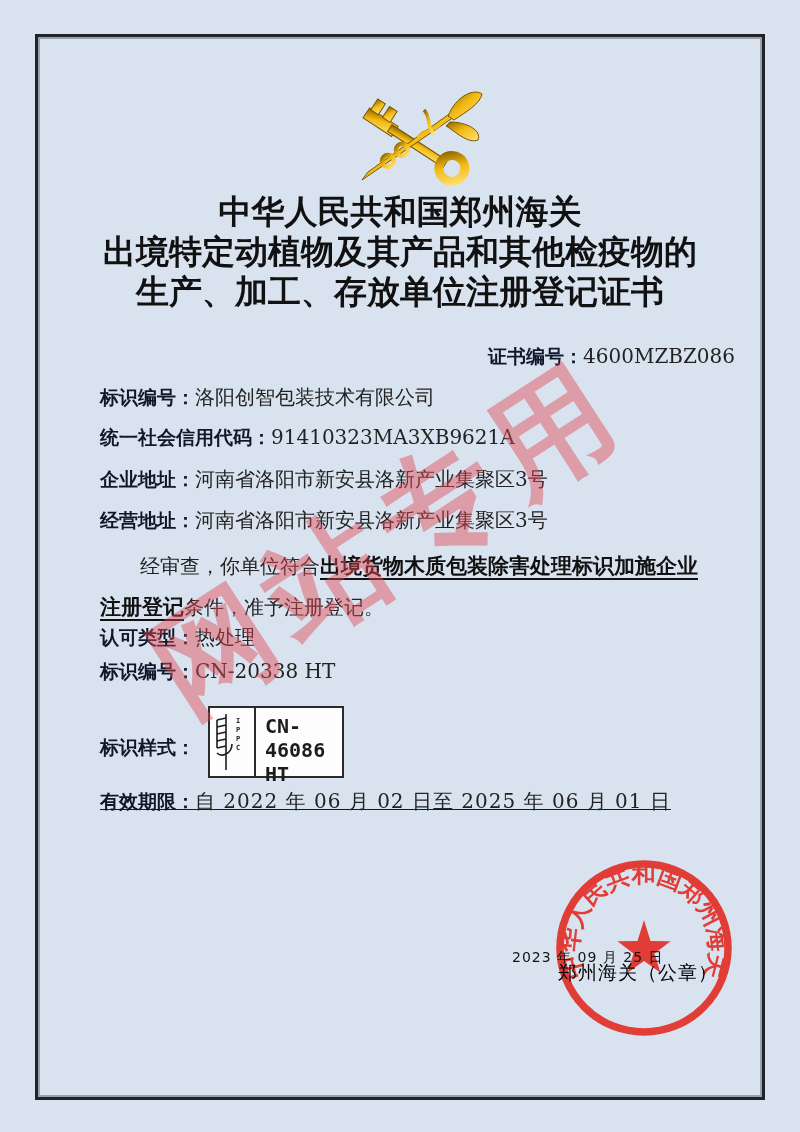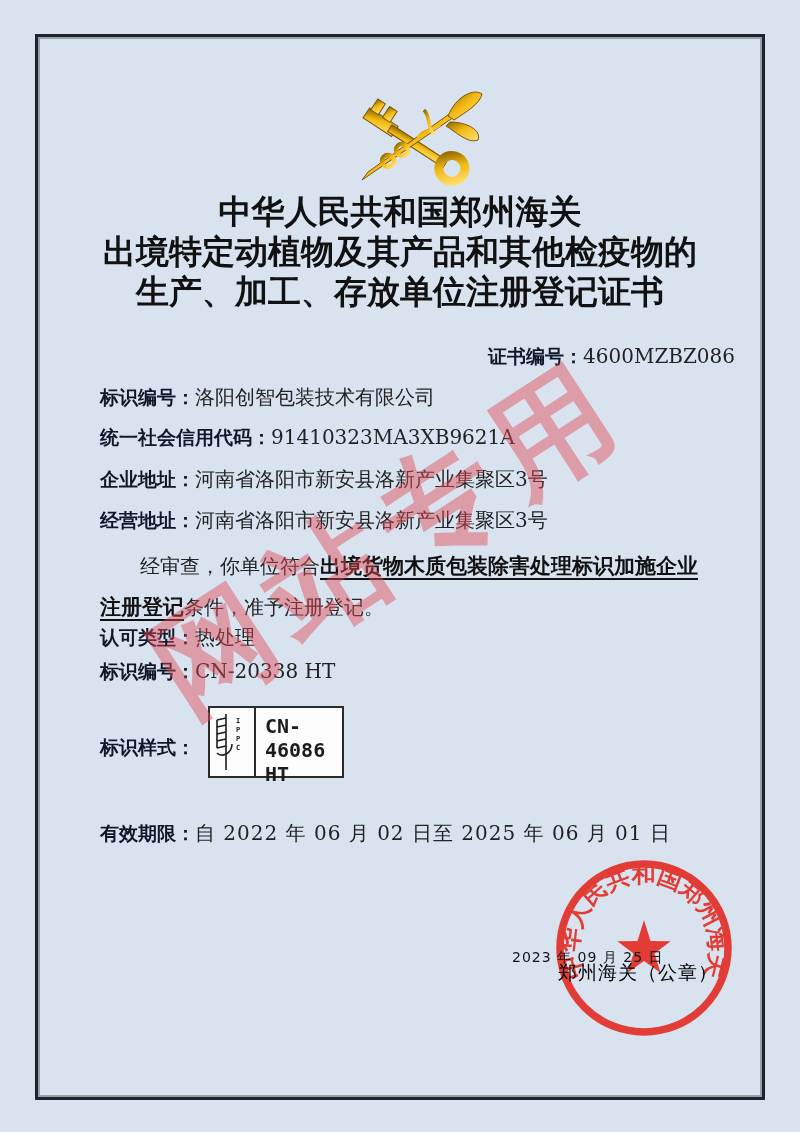--- a/index.html
+++ b/index.html
@@ -56,21 +56,21 @@
     position:absolute;left:208px;top:706px;width:136px;height:72px;
     background:#fdfdfd;border:2px solid #2b2b2b;
     display:flex;box-sizing:border-box;
   }
   .ippc-left{width:44px;height:100%;position:relative;border-right:2px solid #2b2b2b;}
   .ippc-right{
     flex:1;padding:6px 0 0 9px;
     font-family:"DejaVu Sans Mono","Liberation Mono",monospace;
     font-size:20px;font-weight:bold;line-height:24px;color:#1c1c1c;
   }
-  .v-row{left:100px;top:820px;}
+  .v-row{left:100px;top:788px;text-decoration:underline;}
   .v-row .val{font-size:20px;letter-spacing:1px;}
   .watermark{
     position:absolute;left:108px;top:468px;width:564px;height:140px;
     display:flex;align-items:center;justify-content:center;
     transform:rotate(-33deg);
     font-weight:bold;font-size:118px;letter-spacing:16px;
     color:rgba(224,72,84,0.46);
     white-space:nowrap;pointer-events:none;user-select:none;
   }
   .seal{position:absolute;left:552px;top:856px;width:184px;height:184px;}

